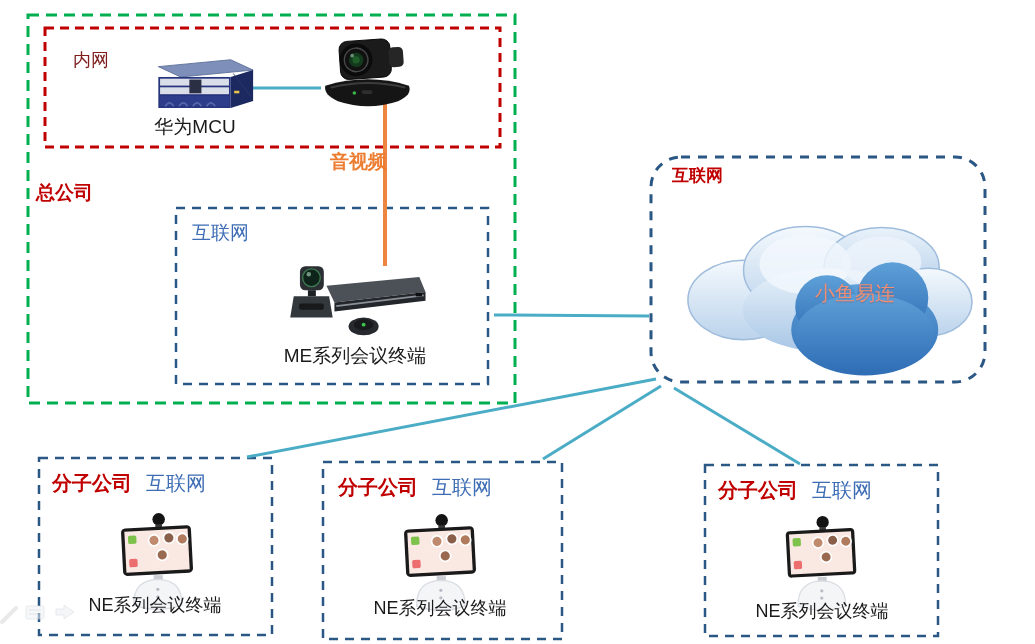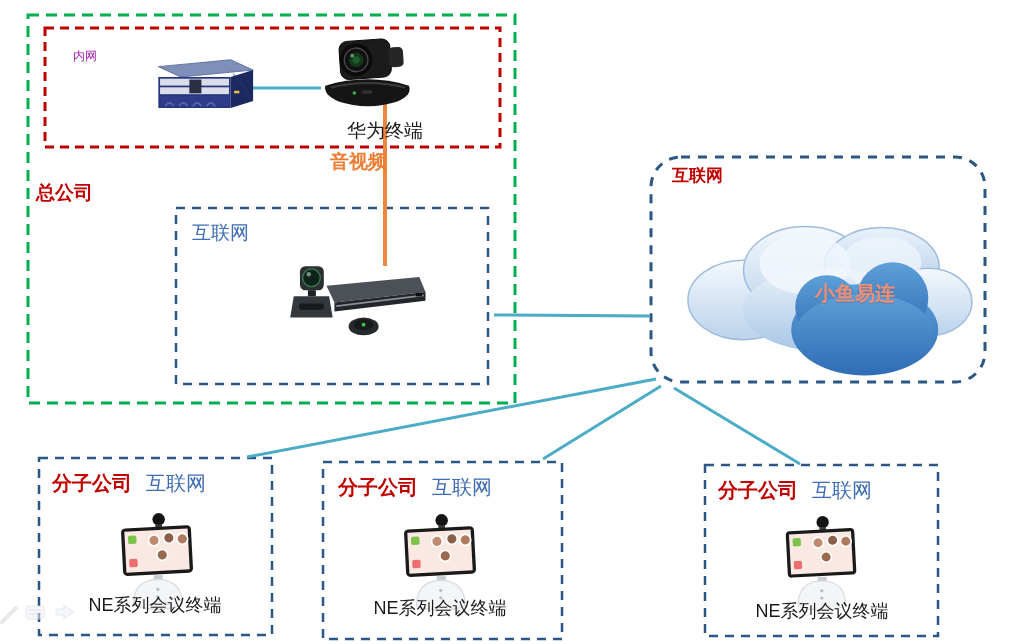--- a/index.html
+++ b/index.html
@@ -1,26 +1,26 @@
 <!DOCTYPE html>
 <html><head>
 <meta charset="utf-8">
 <style>
   html,body{margin:0;padding:0;background:#fff;}
   #canvas{position:relative;width:1035px;height:644px;background:#ffffff;overflow:hidden;
           font-family:"Liberation Sans","DejaVu Sans",sans-serif;}
   #wires{position:absolute;left:0;top:0;z-index:1;}
   .abs{position:absolute;z-index:3;}
   .lbl-red{color:#C00000;font-weight:bold;font-size:19px;}
-  .lbl-red-plain{color:#a21caf;font-size:12px;}
+  .lbl-red-plain{color:#7f1d1d;font-size:18px;}
   .lbl-blue{color:#3E6DB5;font-size:19px;}
   .lbl-dark{color:#1a1a1a;font-size:18px;text-align:center;}
   .lbl-orange{color:#ED7D31;font-weight:bold;font-size:19px;text-align:right;line-height:22px;}
   .branch-head{display:flex;gap:14px;align-items:flex-end;}
-  .cloud-text{color:#EF8F76;font-weight:bold;font-size:20px;text-align:center;line-height:25px;
+  .cloud-text{color:#EF8F76;font-weight:normal;font-size:20px;text-align:center;line-height:25px;
               text-shadow:0 1px 1px rgba(120,40,20,.25);}
   .faded{opacity:.55;}
 </style>
 </head>
 <body>
 
 <div id="canvas">
 
   <svg id="wires" width="1035" height="644">
 
@@ -48,37 +48,37 @@
     <polygon points="96,28 122,20 122,56 96,64" fill="#1C2860"></polygon>
     <rect x="12" y="28" width="84" height="36" fill="#27357E"></rect>
     <rect x="14" y="30" width="80" height="8" fill="#D9DEE8"></rect>
     <rect x="14" y="40" width="80" height="8" fill="#D9DEE8"></rect>
     <rect x="48" y="31" width="14" height="16" fill="#2A2F44"></rect>
     <rect x="14" y="50" width="80" height="12" fill="#2E3C8C"></rect>
     <path d="M20,62 q5,-8 10,0 M36,62 q5,-8 10,0 M52,62 q5,-8 10,0 M68,62 q5,-8 10,0" stroke="#5566AA" stroke-width="2" fill="none"></path>
     <rect x="100" y="44" width="6" height="3" fill="#E8C24A"></rect>
     <line x1="99" y1="24" x2="119" y2="50" stroke="#2A3870" stroke-width="1"></line>
   </svg>
+  <div class="abs lbl-dark" style="left:130px;top:114px;width:130px;font-size:19px;">华为MCU</div>
 
   <svg class="abs" style="left:318px;top:33px;" width="100" height="80" viewBox="0 0 110 88">
     <path d="M8,58 Q55,44 100,58 Q104,68 88,75 Q55,86 22,75 Q6,68 8,58 Z" fill="#151515"></path>
     <path d="M14,60 Q55,50 96,60" stroke="#3C3C3C" stroke-width="2" fill="none"></path>
     <g transform="rotate(-4 50 30)">
       <rect x="24" y="8" width="56" height="42" rx="9" fill="#1B1B1B" stroke="#000"></rect>
       <rect x="78" y="18" width="16" height="22" rx="5" fill="#262626"></rect>
       <circle cx="42" cy="29" r="18" fill="#0B0B0B"></circle>
       <circle cx="42" cy="29" r="13" fill="#111" stroke="#4A4A4A" stroke-width="1.5"></circle>
       <circle cx="42" cy="29" r="8" fill="#14381C"></circle>
       <circle cx="42" cy="29" r="4" fill="#1E5C2A"></circle>
       <circle cx="38" cy="24" r="2" fill="#8FB6A0" opacity=".7"></circle>
     </g>
     <circle cx="40" cy="66" r="2" fill="#37B34A"></circle>
     <rect x="48" y="63" width="12" height="4" rx="2" fill="#2E2E2E"></rect>
   </svg>
-  <div class="abs lbl-dark" style="left:330px;top:118px;width:110px;font-size:19px;">华为终端</div>
 
   <div class="abs lbl-orange" style="left:252px;top:151px;width:135px;">
     <div>音视频</div>
   </div>
 
   <div class="abs lbl-blue" style="left:192px;top:220px;">互联网</div>
 
   <svg class="abs" style="left:277px;top:261px;" width="152" height="84" viewBox="0 0 170 95">
     <polygon points="55,28 160,18 167,35 64,47" fill="#4C5157"></polygon>
     <polygon points="64,47 167,35 167,45 64,57" fill="#23262A"></polygon>
@@ -89,20 +89,21 @@
       <circle cx="38" cy="19" r="10" fill="#0E241A" stroke="#3E7A52" stroke-width="1.5"></circle>
       <circle cx="35" cy="15" r="2.5" fill="#9CC7AC" opacity=".7"></circle>
       <rect x="34" y="33" width="9" height="7" fill="#1E2124"></rect>
       <polygon points="18,40 58,40 62,64 14,64" fill="#33383D"></polygon>
       <rect x="24" y="48" width="28" height="7" rx="2" fill="#17191B"></rect>
     </g>
     <ellipse cx="97" cy="74" rx="17" ry="10" fill="#26292D"></ellipse>
     <ellipse cx="97" cy="72" rx="11" ry="6" fill="#17191C"></ellipse>
     <circle cx="97" cy="72" r="2.2" fill="#3AC24B"></circle>
   </svg>
+  <div class="abs lbl-dark" style="left:260px;top:343px;width:190px;font-size:19px;">ME系列会议终端</div>
 
   <div class="abs lbl-red" style="left:672px;top:164px;font-size:17px;">互联网</div>
 
   <svg class="abs" style="left:678px;top:212px;" width="298" height="165" viewBox="0 0 300 165">
     <defs>
       <linearGradient id="gLight" x1="0" y1="0" x2="0" y2="1">
         <stop offset="0" stop-color="#F4F9FD"></stop>
           <stop offset="1" stop-color="#BBD3EC"></stop>
       </linearGradient>
       <linearGradient id="gMid" x1="0" y1="0" x2="0" y2="1">

